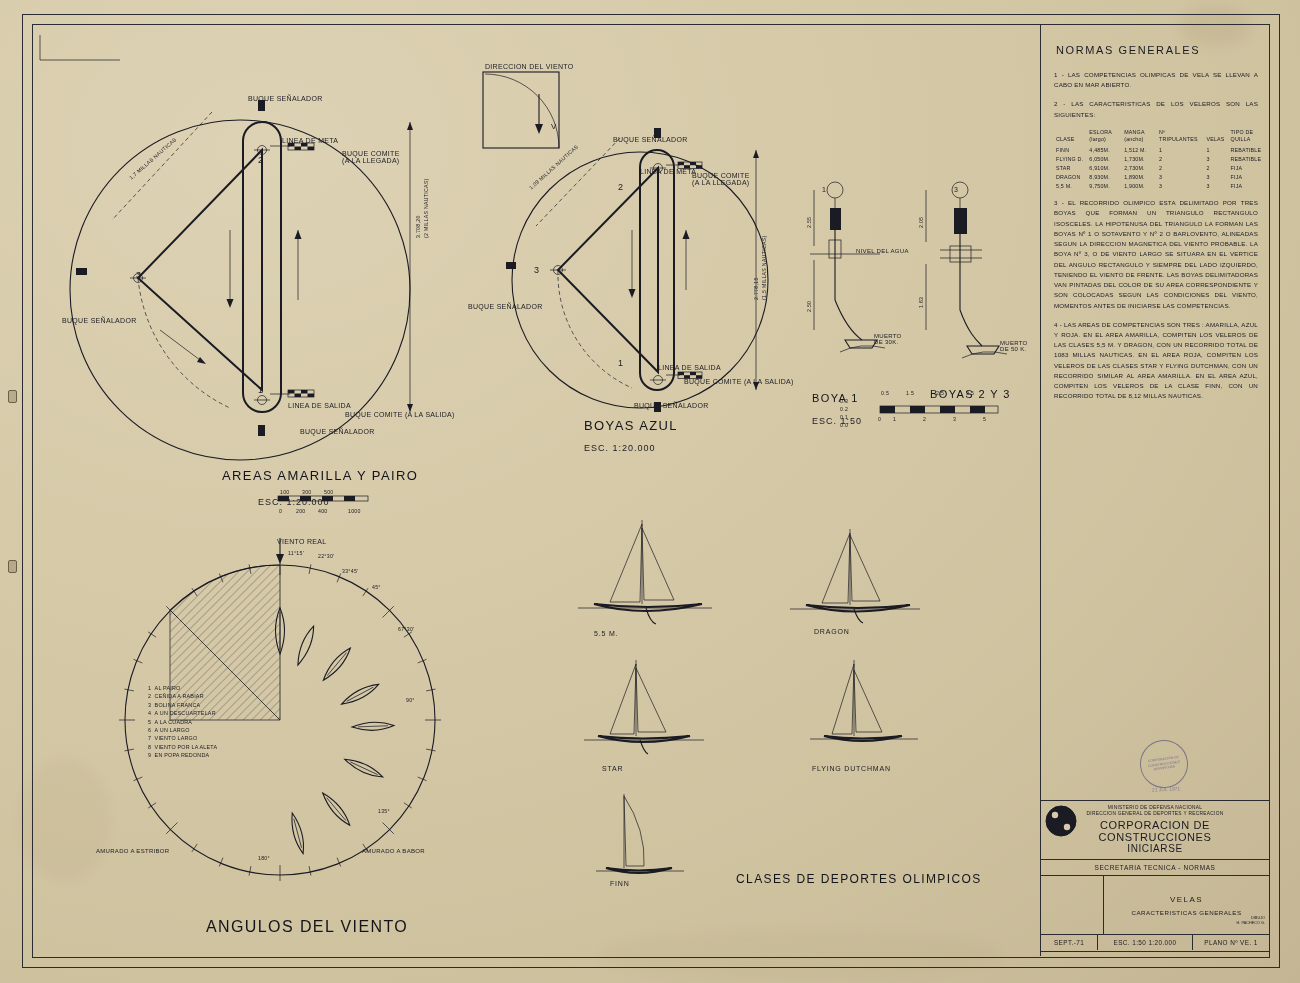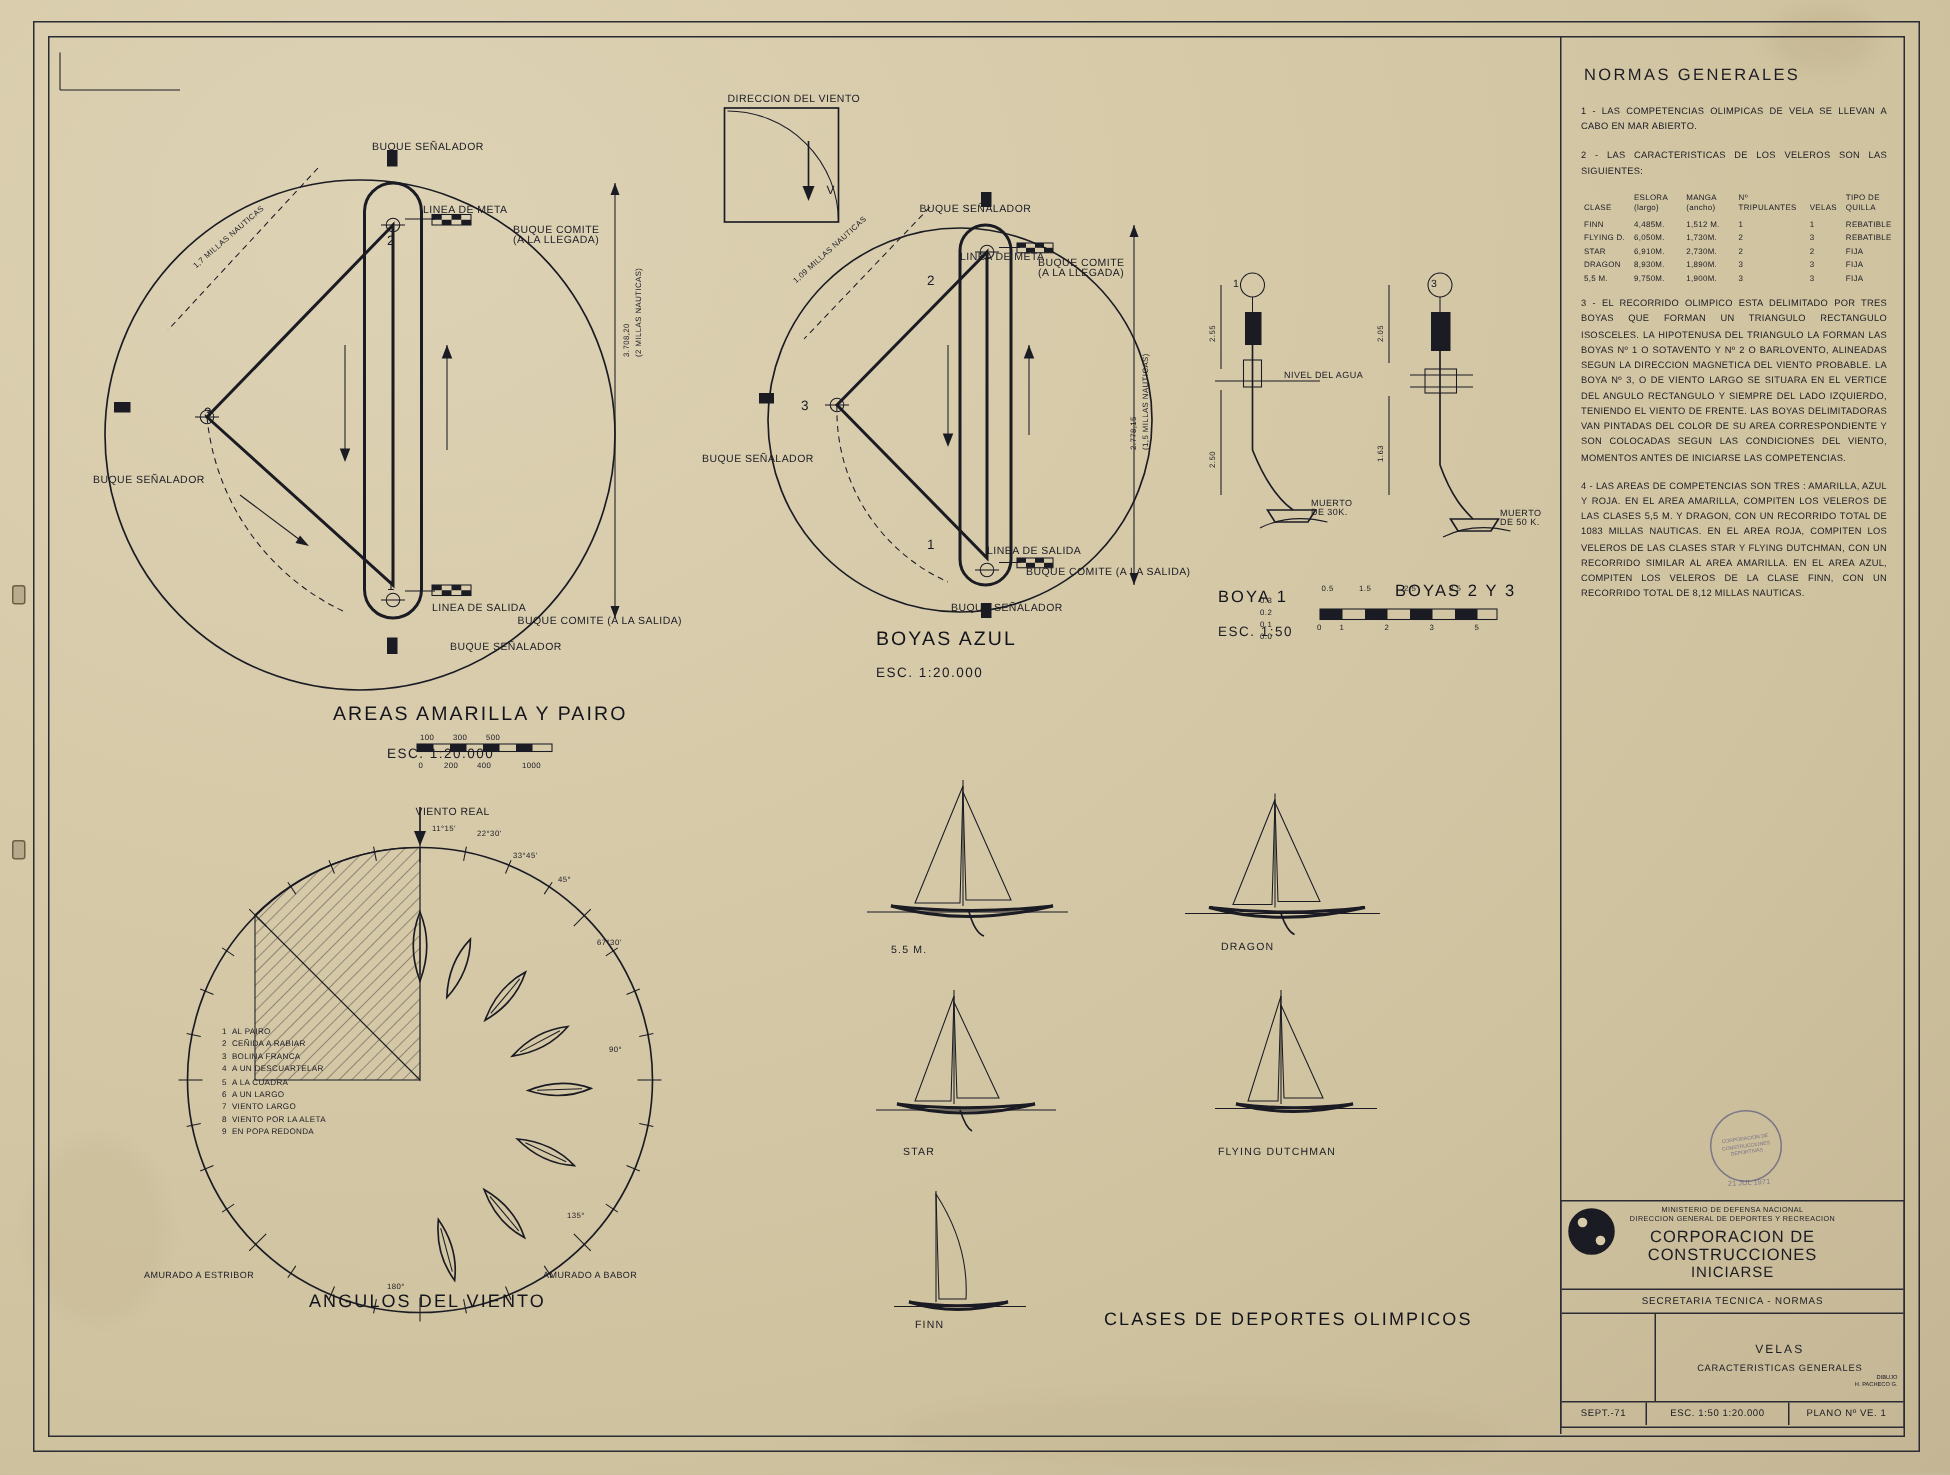--- a/index.html
+++ b/index.html
@@ -394,21 +394,21 @@
   <div class="lbl xs" style="left:288px;top:550px;">11°15'</div>
   <div class="lbl xs" style="left:318px;top:553px;">22°30'</div>
   <div class="lbl xs" style="left:342px;top:568px;">33°45'</div>
   <div class="lbl xs" style="left:372px;top:584px;">45°</div>
   <div class="lbl xs" style="left:398px;top:626px;">67°30'</div>
   <div class="lbl xs" style="left:406px;top:697px;">90°</div>
   <div class="lbl xs" style="left:378px;top:808px;">135°</div>
   <div class="lbl xs" style="left:258px;top:855px;">180°</div>
   <div class="lbl sm" style="left:96px;top:848px;">AMURADO A ESTRIBOR</div>
   <div class="lbl sm" style="left:362px;top:848px;">AMURADO A BABOR</div>
-  <div class="title" style="left:206px;top:860px;font-size:12px;">ANGULOS DEL VIENTO</div>
+  <div class="title" style="left:206px;top:918px;font-size:16px;">ANGULOS DEL VIENTO</div>
 
   <div style="position:absolute;left:148px;top:684px;font-size:5.4px;line-height:1.55;letter-spacing:.2px;">
     <div><span>1</span>&nbsp;&nbsp;<span>AL PAIRO</span></div>
     <div><span>2</span>&nbsp;&nbsp;<span>CEÑIDA A RABIAR</span></div>
     <div><span>3</span>&nbsp;&nbsp;<span>BOLINA FRANCA</span></div>
     <div><span>4</span>&nbsp;&nbsp;<span>A UN DESCUARTELAR</span></div>
     <div><span>5</span>&nbsp;&nbsp;<span>A LA CUADRA</span></div>
     <div><span>6</span>&nbsp;&nbsp;<span>A UN LARGO</span></div>
     <div><span>7</span>&nbsp;&nbsp;<span>VIENTO LARGO</span></div>
     <div><span>8</span>&nbsp;&nbsp;<span>VIENTO POR LA ALETA</span></div>

